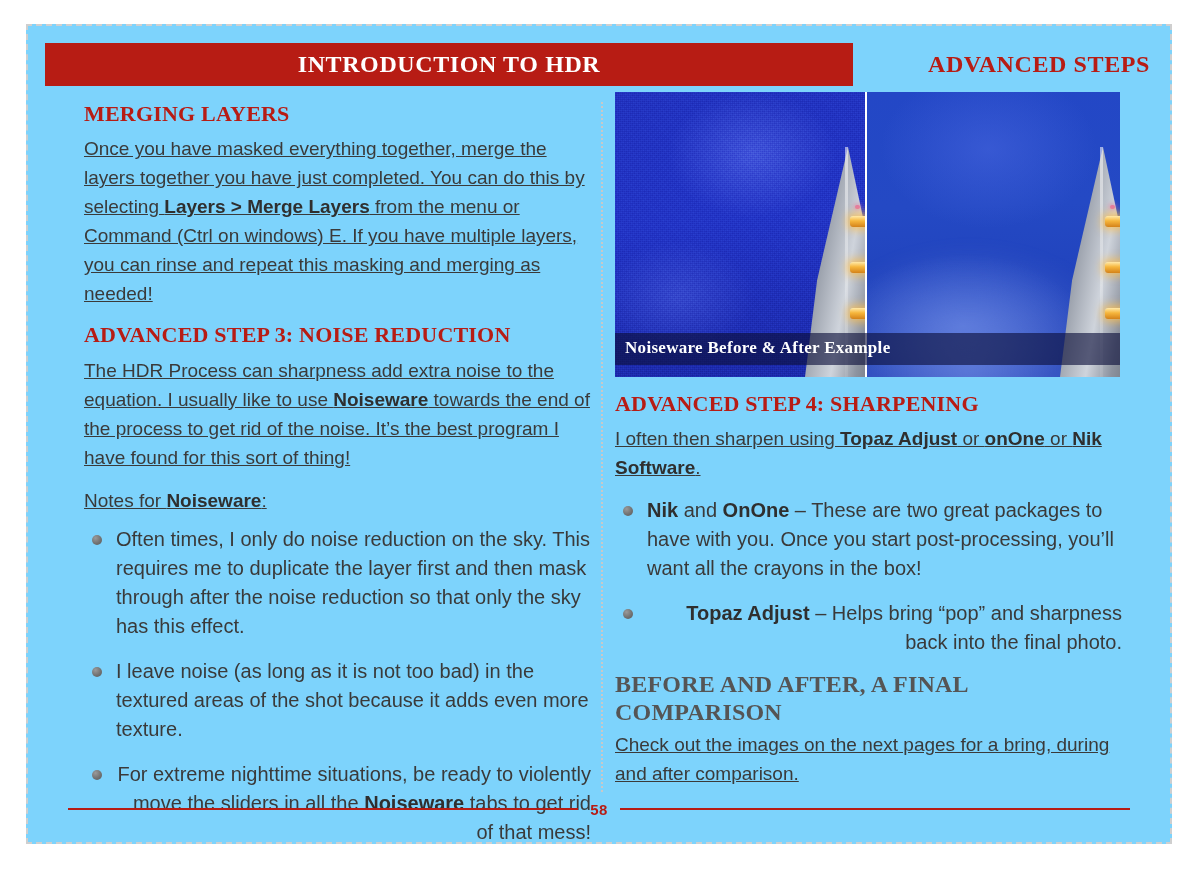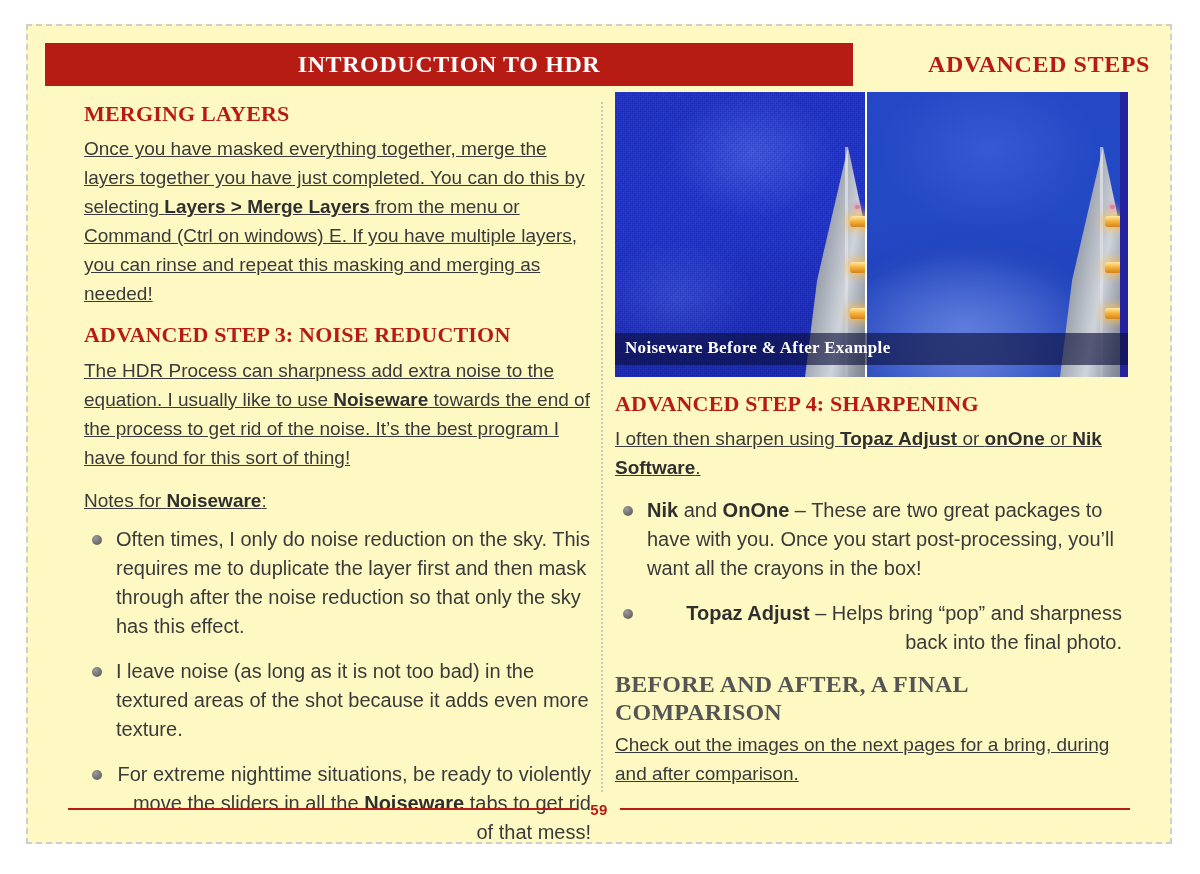--- a/index.html
+++ b/index.html
@@ -16,21 +16,21 @@
   }
 
   
   #page {
     position: absolute;
     left: 26px;
     top: 24px;
     width: 1146px;
     height: 820px;
     border: 2px dashed #cfcfcf;
-    background: #fef9c3;
+    background: #7dd3fc;
     box-sizing: border-box;
   }
 
   
   #header {
     position: absolute;
     left: 0;
     top: 0;
     width: 100%;
     height: 66px;
@@ -146,21 +146,20 @@
   .b { font-weight: bold; color: #2f2f2f; }
 
   
   .figure {
     position: relative;
     width: 505px;
     height: 285px;
     margin: 0 0 14px 0;
     overflow: hidden;
     background: #24229c;
-    padding-left: 8px;
   }
   .fig-half {
     position: absolute;
     top: 0;
     height: 100%;
     overflow: hidden;
   }
   .fig-left  { left: 0;     width: 250px; }
   .fig-right { left: 252px; width: 253px; }
   .fig-gap {
@@ -382,17 +381,17 @@
       </ul>
 
       <h2 class="sec-gray">BEFORE AND AFTER, A FINAL COMPARISON</h2>
       <p class="body">Check out the images on the next pages for a bring, during and after comparison.</p>
 
     </div>
   </div>
 
   <div id="footer">
     <div class="rule"></div>
-    <div class="page-no">59</div>
+    <div class="page-no">58</div>
     <div class="rule"></div>
   </div>
 
 </div>
 
 </body></html>

